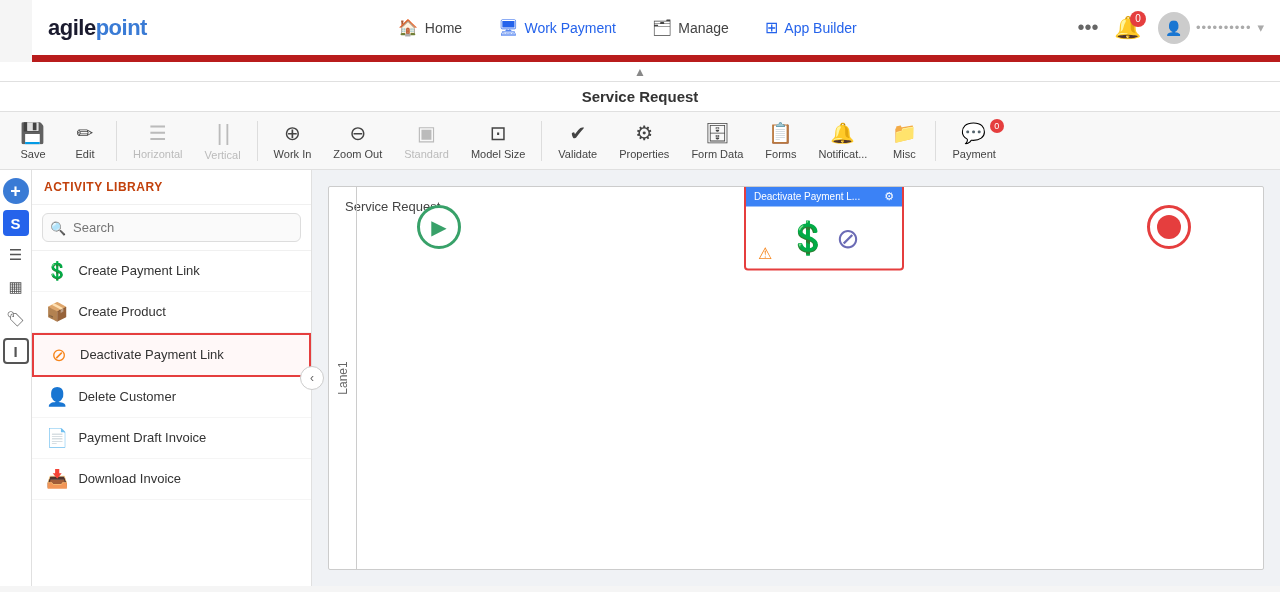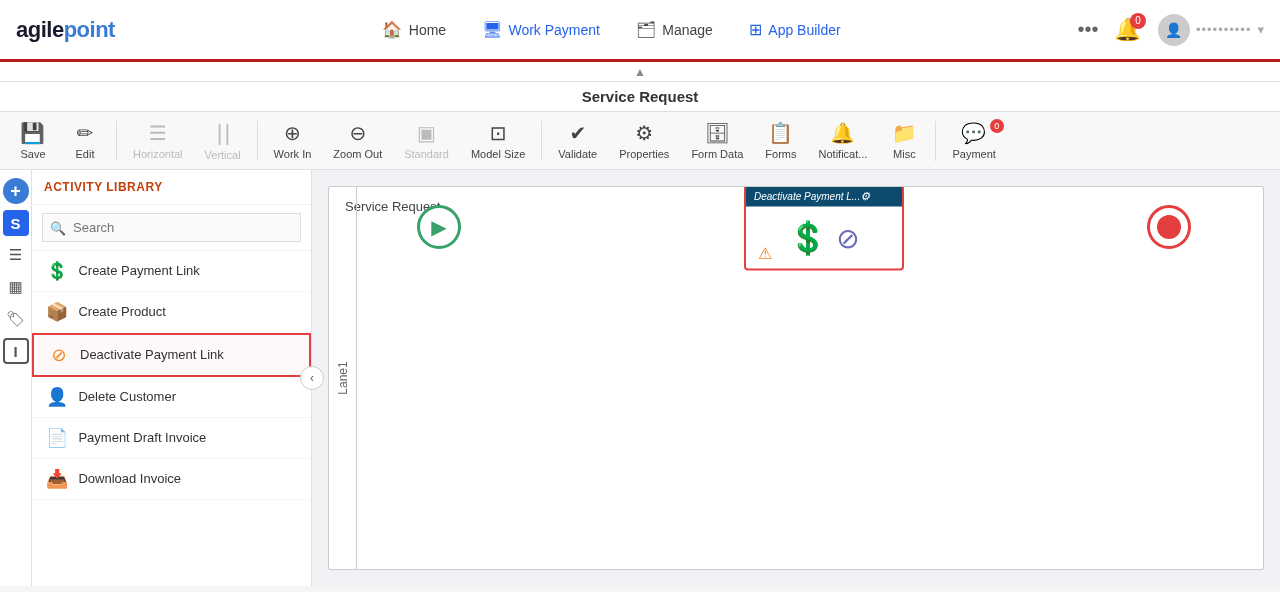--- a/index.html
+++ b/index.html
@@ -1,22 +1,22 @@
 <!DOCTYPE html>
 <html><head>
   <meta charset="utf-8">
   <style>
     * { box-sizing: border-box; margin: 0; padding: 0; }
     body { font-family: Arial, sans-serif; font-size: 13px; background: #f5f5f5; overflow: hidden; width: 1280px; height: 592px; }
 
     
     .top-nav {
       display: flex; align-items: center; height: 62px;
-      background: #fff; border-bottom: 3px solid #b91c1c;
-      padding: 16px 16px; position: relative;
+      background: #fff; border-bottom: 7px solid #b91c1c;
+      padding: 16px 16px; position: relative; margin-left: 32px;
     }
     .logo { width: 130px; }
     .logo-text { font-size: 22px; font-weight: bold; color: #1a1a2e; letter-spacing: -0.5px; }
     .logo-text span { color: #3a7bd5; }
     .nav-links { display: flex; align-items: center; gap: 8px; margin: 0 auto; }
     .nav-item { display: flex; align-items: center; gap: 6px; padding: 8px 14px; border-radius: 4px; cursor: pointer; color: #444; font-size: 14px; }
     .nav-item.active { color: #2563eb; }
     .nav-icon { font-size: 16px; }
     .nav-right { display: flex; align-items: center; gap: 16px; }
     .more-dots { font-size: 20px; color: #666; cursor: pointer; }
@@ -71,21 +71,21 @@
     .sidebar-header {
       display: flex; align-items: center; padding: 10px 12px;
       font-weight: bold; font-size: 12px; color: #c2410c; letter-spacing: 0.5px;
       border-bottom: 1px solid #f0f0f0;
     }
     .sidebar-search {
       padding: 8px 10px; border-bottom: 1px solid #f0f0f0;
     }
     .sidebar-search input {
       width: 100%; padding: 6px 10px 6px 30px; border: 1px solid #ddd;
-      border-radius: 0; font-size: 13px; outline: none; background: #fafafa;
+      border-radius: 6px; font-size: 13px; outline: none; background: #fafafa;
     }
     .search-wrap { position: relative; }
     .search-icon-pos { position: absolute; left: 8px; top: 8px; color: #999; font-size: 13px; }
 
     .sidebar-list { overflow-y: auto; flex: 1; }
     .sidebar-item {
       display: flex; align-items: center; padding: 9px 14px; gap: 10px;
       cursor: pointer; color: #333; border-bottom: 1px solid #f5f5f5;
     }
     .sidebar-item.active { border: 2px solid #e53e3e; background: #fff8f8; }
@@ -134,22 +134,22 @@
       width: 24px; height: 24px; border-radius: 50%; background: #e53e3e;
     }
     .flow-task {
       position: absolute; left: 50%; top: 50%;
       transform: translate(-50%, -50%);
       width: 160px; background: #fff;
       border: 2px solid #e53e3e; border-radius: 4px;
       overflow: hidden; cursor: pointer;
     }
     .flow-task-header {
-      background: #0c4a6e; color: #fff; font-size: 11px;
-      padding: 4px 8px; display: flex; align-items: center; font-style: italic;
+      background: #3b82f6; color: #fff; font-size: 11px;
+      padding: 4px 8px; display: flex; justify-content: space-between; align-items: center;
     }
     .flow-task-body {
       display: flex; align-items: center; justify-content: center;
       padding: 12px; gap: 8px;
     }
     .task-warning { font-size: 16px; color: #f6851b; position: absolute; bottom: 6px; left: 12px; }
     .task-body-wrap { position: relative; }
 
     
     .sidebar-collapse {

